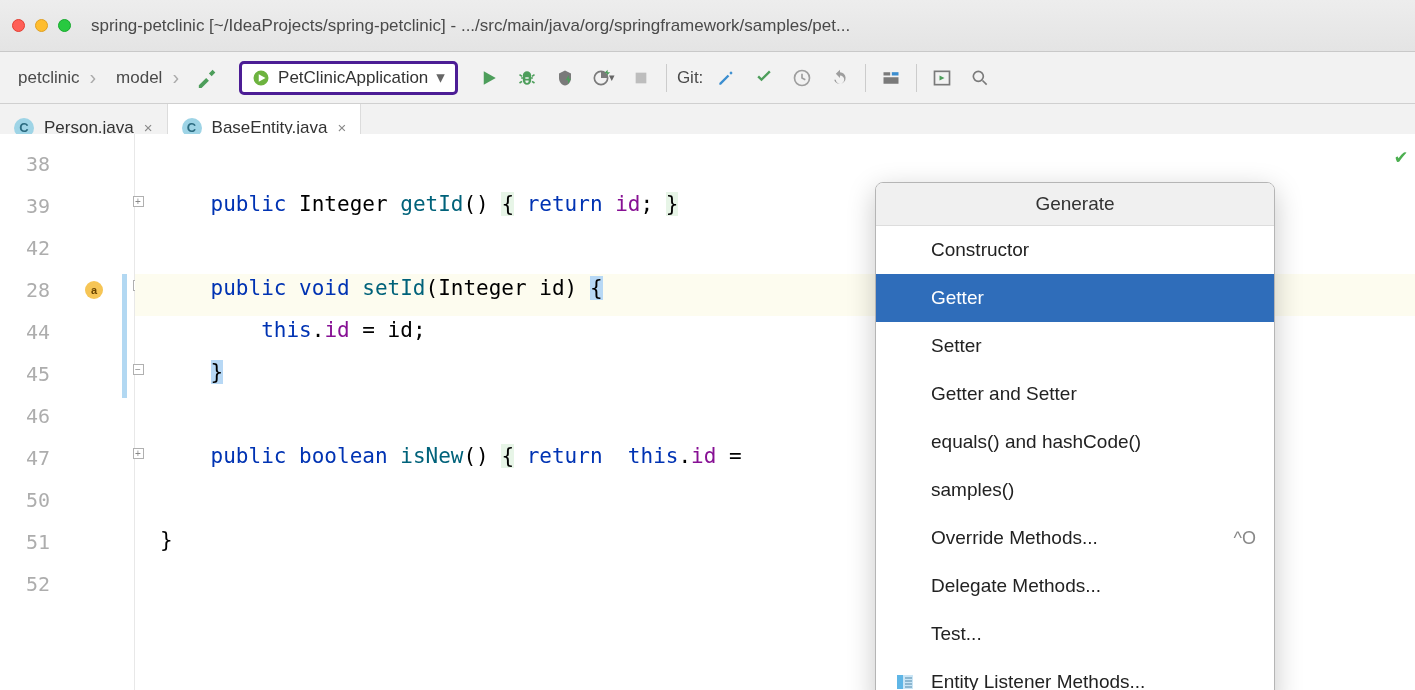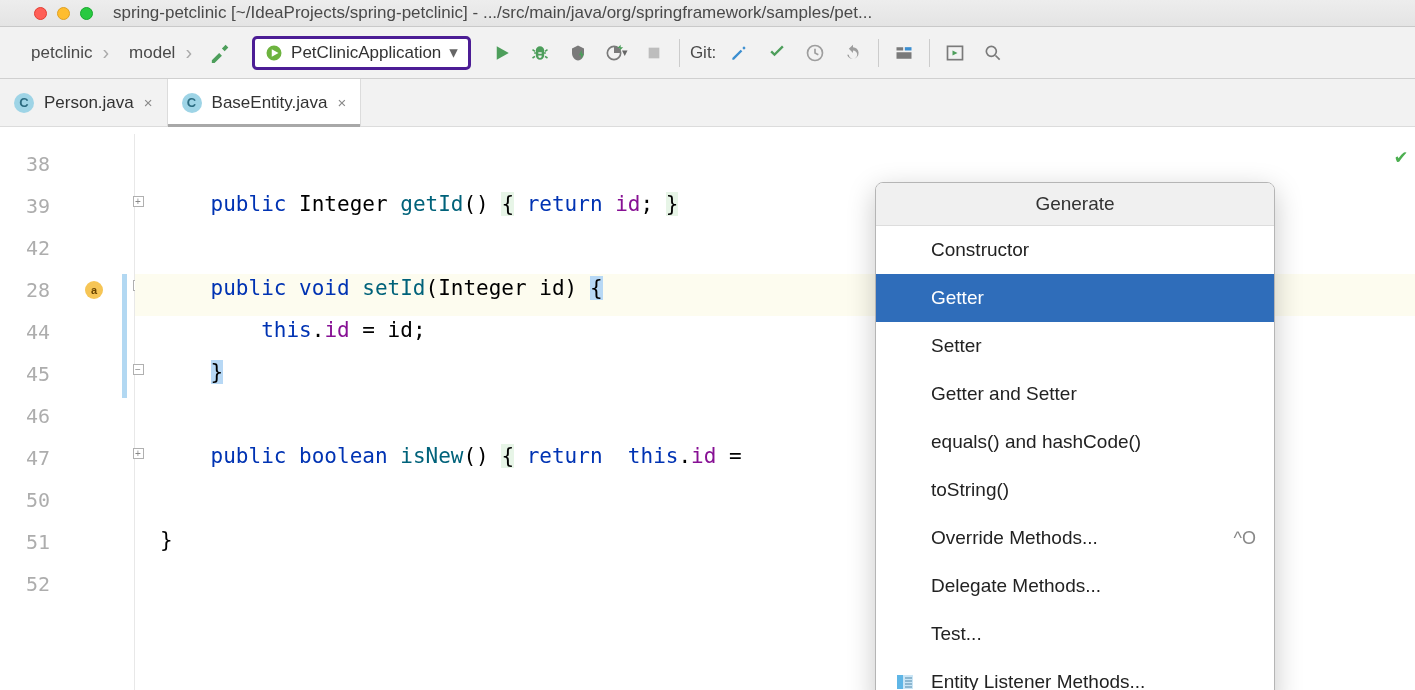--- a/index.html
+++ b/index.html
@@ -6,40 +6,40 @@
 body {
   font-family: -apple-system, "Helvetica Neue", Arial, sans-serif;
   font-size: 13px;
   background: #fff;
   width: 1415px;
   height: 690px;
   overflow: hidden;
   position: relative;
 }
 .titlebar {
-  height: 27px;
+  height: 52px;
   background: linear-gradient(#ededed, #e4e4e4);
   border-bottom: 1px solid #c9c9c9;
   display: flex;
   align-items: center;
-  padding-left: 34px;
+  padding-left: 12px;
 }
 .traffic { display: flex; gap: 10px; align-items: center; margin-right: 20px; }
 .dot { width: 13px; height: 13px; border-radius: 50%; }
 .dot.red { background: #ff5f57; border: 0.5px solid #e33e32; }
 .dot.yel { background: #ffbd2e; border: 0.5px solid #dfa023; }
 .dot.grn { background: #28c940; border: 0.5px solid #17a92d; }
 .title-text { color: #4a4a4a; font-size: 17px; white-space: nowrap; overflow: hidden; text-overflow: ellipsis; flex: 1; }
 .toolbar {
   height: 52px;
   background: #f2f2f2;
   border-bottom: 1px solid #d0d0d0;
   display: flex;
   align-items: center;
-  padding: 0 21px;
+  padding: 0 8px;
 }
 .crumb { display: flex; align-items: center; height: 32px; padding: 0 10px; position: relative; color: #4a4a4a; font-size: 17px; }
 .crumb::after { content: "›"; margin-left: 10px; color: #aaa; font-size: 20px; }
 .tool-icon { width: 30px; height: 30px; display: inline-flex; align-items: center; justify-content: center; margin: 0 4px; }
 .run-config {
   height: 34px;
   background: #fff;
   border: 3px solid #4c1d95;
   border-radius: 5px;
   display: inline-flex;
@@ -336,21 +336,21 @@
   <div class="popup-item">
       <span>Setter</span>
     </div>
   <div class="popup-item">
       <span>Getter and Setter</span>
     </div>
   <div class="popup-item">
       <span>equals() and hashCode()</span>
     </div>
   <div class="popup-item">
-      <span>toString()</span>
+      <span>samples()</span>
     </div>
   <div class="popup-item">
       <span>Override Methods...</span>
       <span class="shortcut">^O</span>
     </div>
   <div class="popup-item">
       <span>Delegate Methods...</span>
     </div>
   <div class="popup-item">
       <span>Test...</span>

